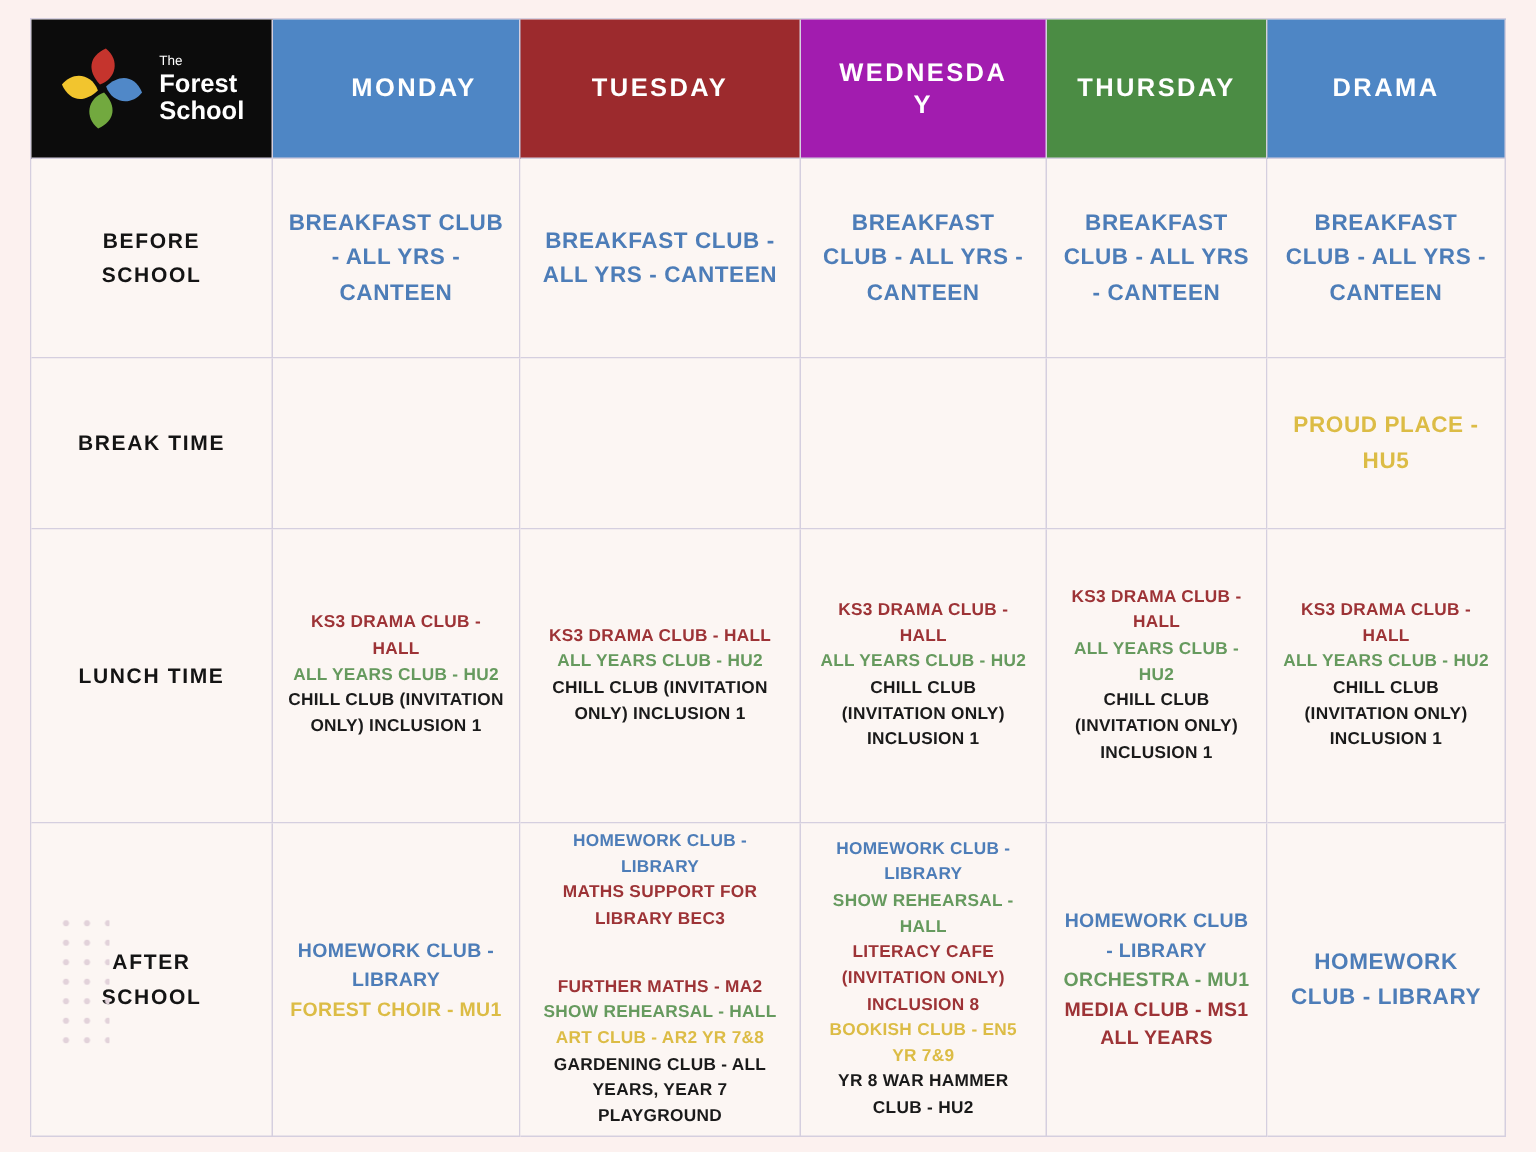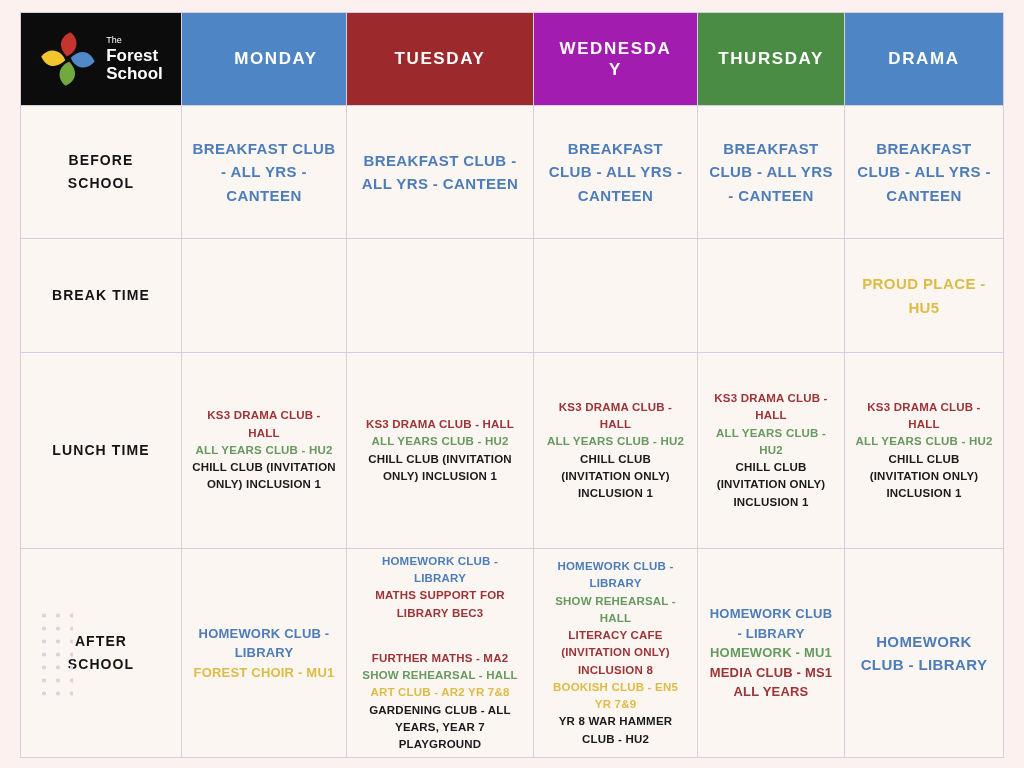--- a/index.html
+++ b/index.html
@@ -172,20 +172,20 @@
   </div>
   <div class="cell sz-sm">
     <span class="item" style="color: rgb(77, 125, 184);">HOMEWORK CLUB - LIBRARY</span>
     <span class="item" style="color: rgb(102, 154, 94);">SHOW REHEARSAL - HALL</span>
     <span class="item" style="color: rgb(157, 51, 54);">LITERACY CAFE (INVITATION ONLY) INCLUSION 8</span>
     <span class="item" style="color: rgb(220, 188, 69);">BOOKISH CLUB - EN5 YR 7&amp;9</span>
     <span class="item" style="color: rgb(26, 26, 26);">YR 8 WAR HAMMER CLUB - HU2</span>
   </div>
   <div class="cell sz-md">
     <span class="item" style="color: rgb(77, 125, 184);">HOMEWORK CLUB - LIBRARY</span>
-    <span class="item" style="color: rgb(102, 154, 94);">HOMEWORK - MU1</span>
+    <span class="item" style="color: rgb(102, 154, 94);">ORCHESTRA - MU1</span>
     <span class="item" style="color: rgb(157, 51, 54);">MEDIA CLUB - MS1 ALL YEARS</span>
   </div>
   <div class="cell sz-lg">
     <span class="item" style="color: rgb(77, 125, 184);">HOMEWORK CLUB - LIBRARY</span>
   </div>
 
 </div>
 
 </body></html>

